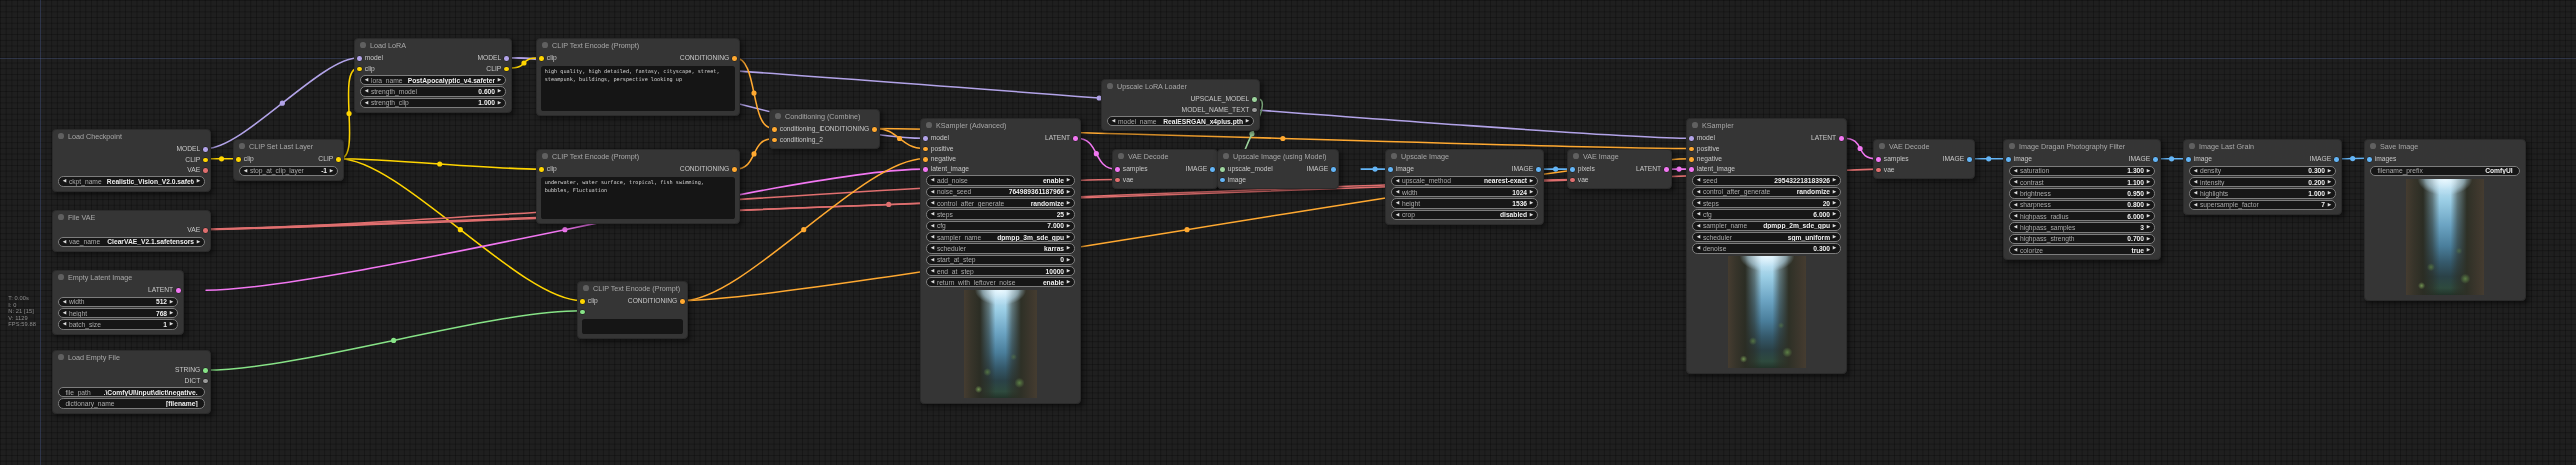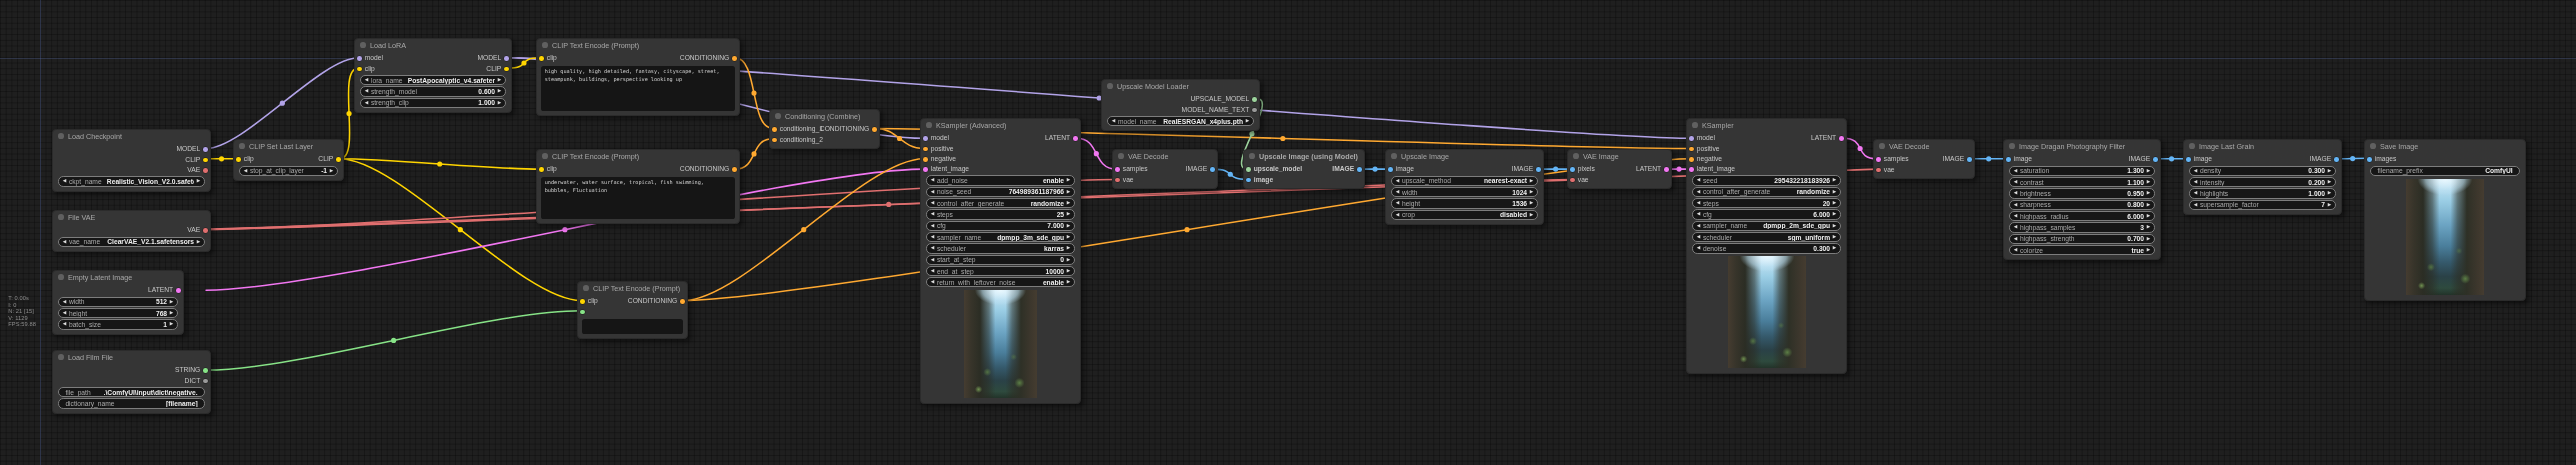--- a/index.html
+++ b/index.html
@@ -208,21 +208,21 @@
             <span class="wname">batch_size</span>
             <span class="wsp"></span>
             <span class="wvalue">1</span>
             <span class="warrow">▶</span>
           </div>
         </div>
       </div>
       <div class="node" style="left: 52px; top: 350px; width: 159px;">
         <div class="ntitle">
           <span class="tdot"></span>
-          <span class="tlabel">Load Film File</span>
+          <span class="tlabel">Load Empty File</span>
         </div>
         <div class="nio" style="height: 20.6px;">
           <div class="iorow out" style="top: 0px;">
             <span class="pdot" style="background: rgb(135, 227, 135);"></span>
             <span class="plabel">STRING</span>
           </div>
           <div class="iorow out" style="top: 10.3px;">
             <span class="pdot" style="background: rgb(154, 154, 154);"></span>
             <span class="plabel">DICT</span>
           </div>
@@ -484,21 +484,21 @@
             <span class="wsp"></span>
             <span class="wvalue">enable</span>
             <span class="warrow">▶</span>
           </div>
         </div>
         <div class="npreview" style="width: 73px; height: 108px;"></div>
       </div>
       <div class="node" style="left: 1101px; top: 79px; width: 159px;">
         <div class="ntitle">
           <span class="tdot"></span>
-          <span class="tlabel">Upscale Model Loader</span>
+          <span class="tlabel">Upscale LoRA Loader</span>
         </div>
         <div class="nio" style="height: 20.6px;">
           <div class="iorow out" style="top: 0px;">
             <span class="pdot" style="background: rgb(157, 212, 157);"></span>
             <span class="plabel">UPSCALE_MODEL</span>
           </div>
           <div class="iorow out" style="top: 10.3px;">
             <span class="pdot" style="background: rgb(154, 154, 154);"></span>
             <span class="plabel">MODEL_NAME_TEXT</span>
           </div>
@@ -526,21 +526,21 @@
           <div class="iorow in" style="top: 10.3px;">
             <span class="pdot" style="background: rgb(224, 111, 111);"></span>
             <span class="plabel">vae</span>
           </div>
           <div class="iorow out" style="top: 0px;">
             <span class="pdot" style="background: rgb(100, 181, 246);"></span>
             <span class="plabel">IMAGE</span>
           </div>
         </div>
       </div>
-      <div class="node" style="left: 1243px; top: 149px; width: 122px; font-weight: bold;">
+      <div class="node" style="left: 1217px; top: 149px; width: 122px;">
         <div class="ntitle">
           <span class="tdot"></span>
           <span class="tlabel">Upscale Image (using Model)</span>
         </div>
         <div class="nio" style="height: 20.6px;">
           <div class="iorow in" style="top: 0px;">
             <span class="pdot" style="background: rgb(157, 212, 157);"></span>
             <span class="plabel">upscale_model</span>
           </div>
           <div class="iorow in" style="top: 10.3px;">

